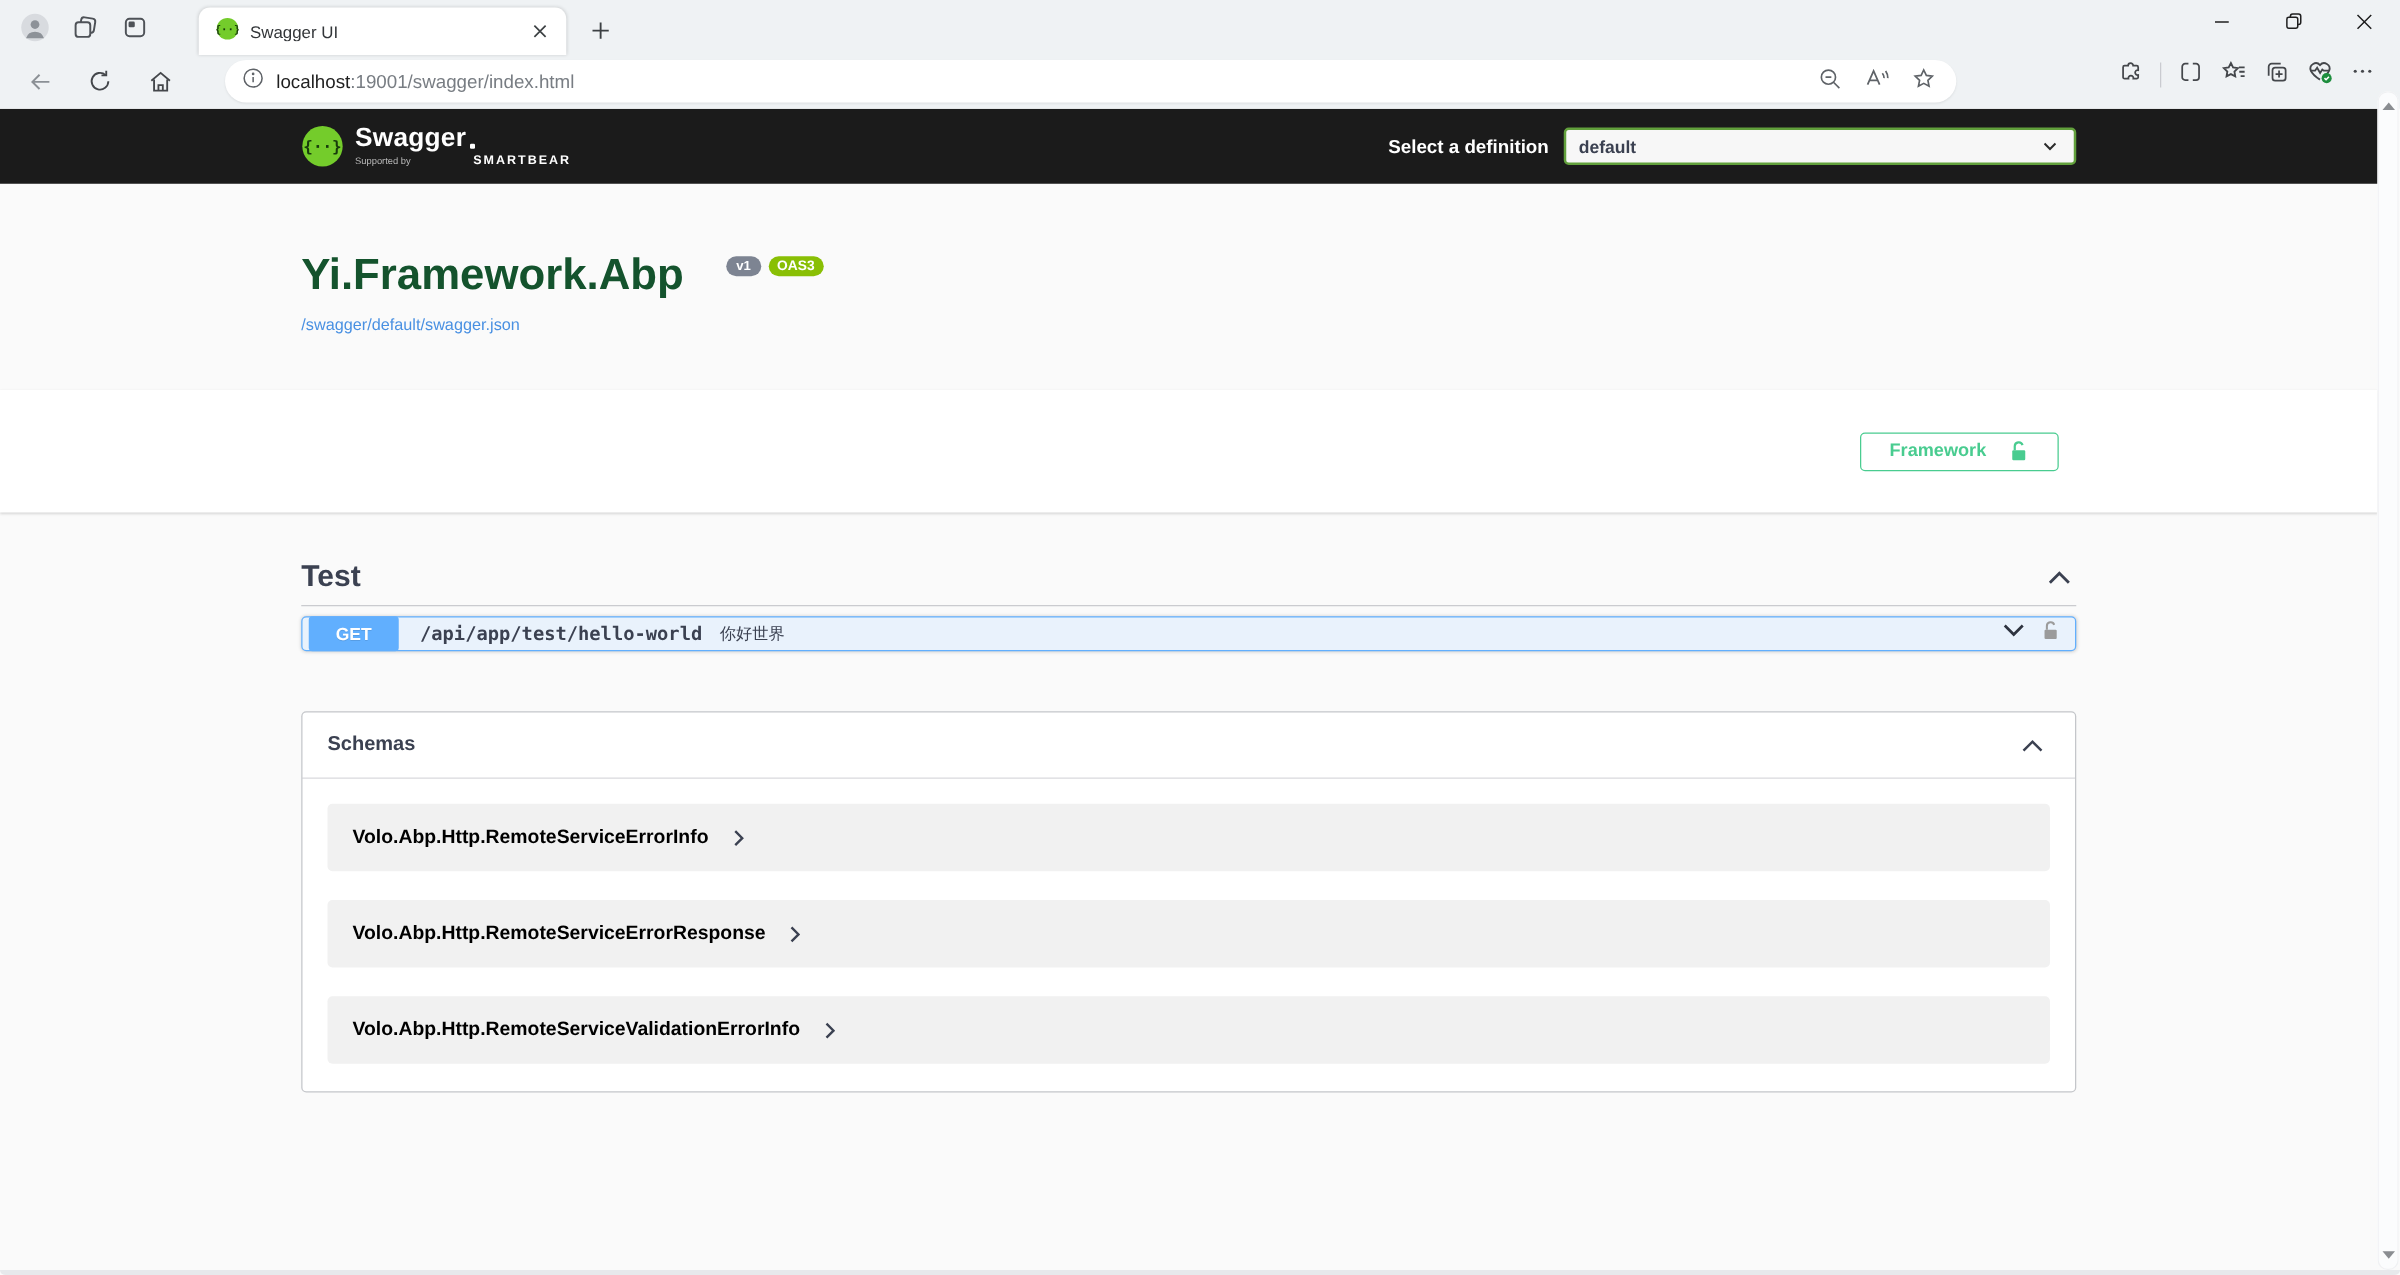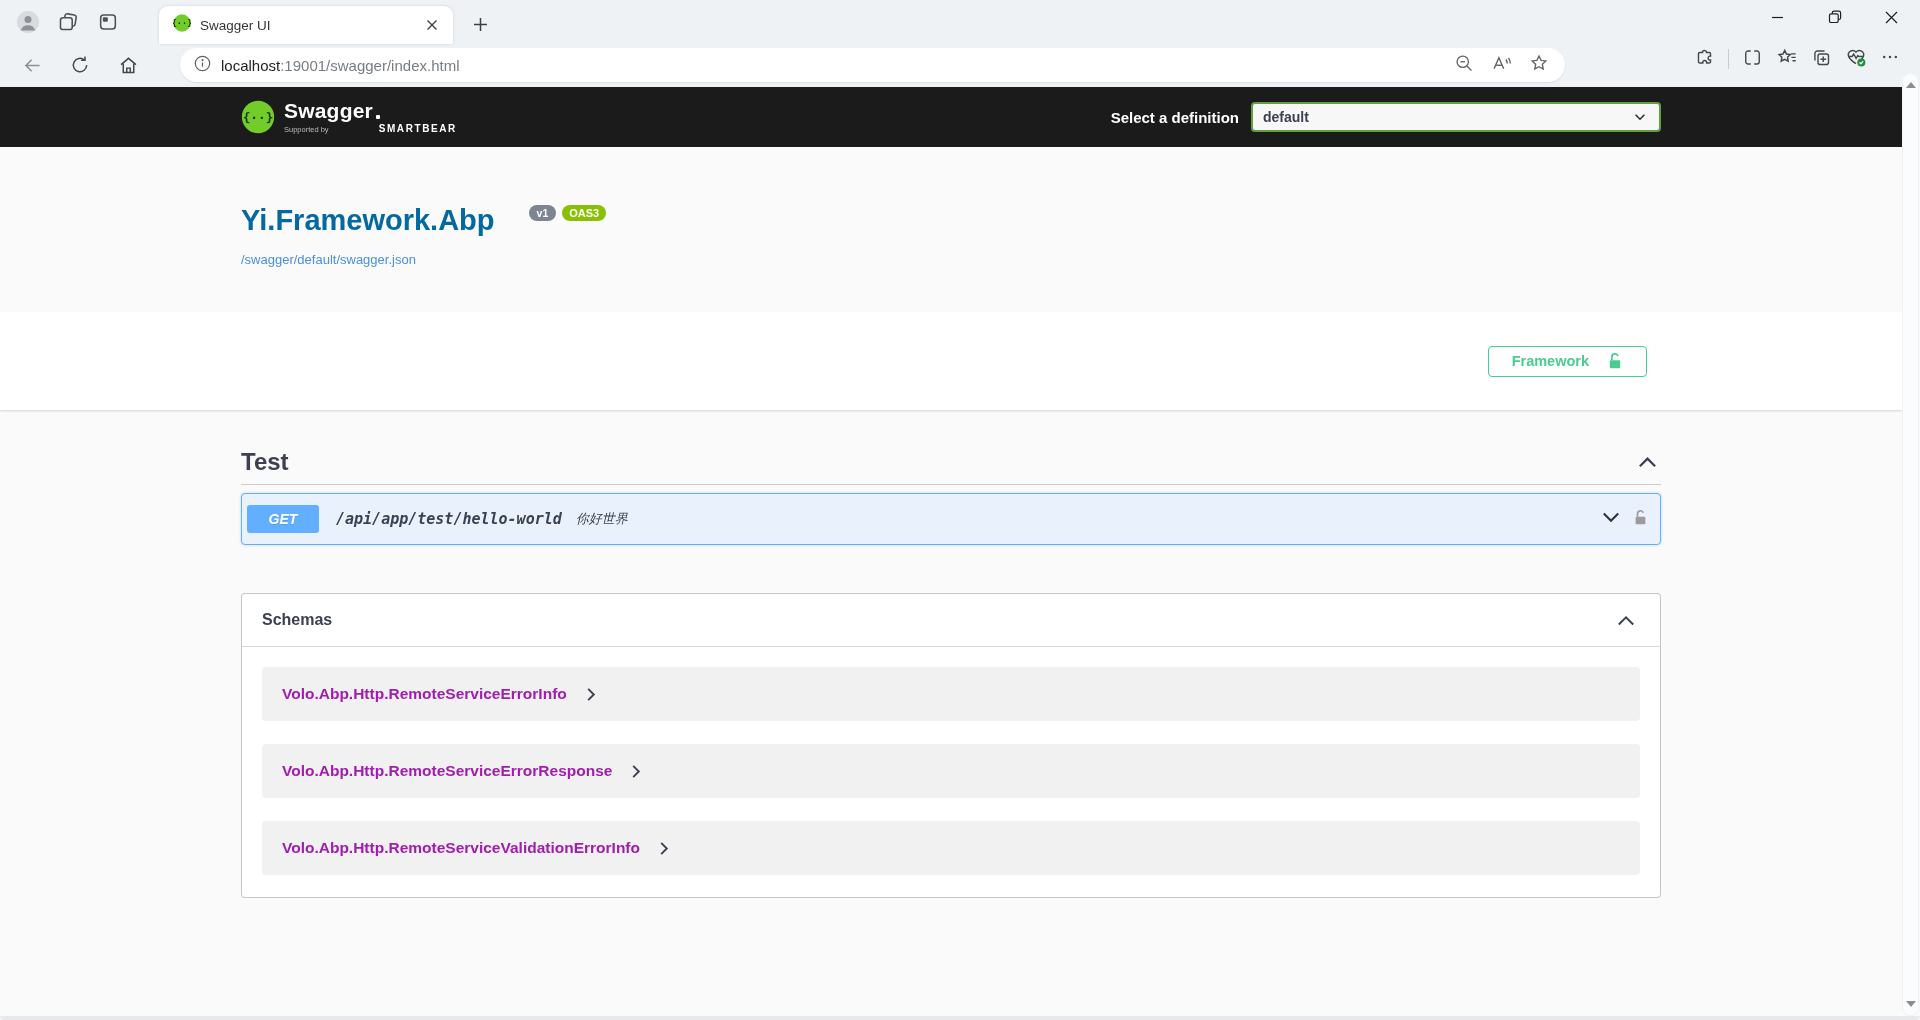--- a/index.html
+++ b/index.html
@@ -57,57 +57,57 @@
   .definition-select { width:410px; height:30px; background:#f7f7f7; border:2px solid #62a03c; border-radius:4px;
                        display:flex; align-items:center; justify-content:space-between; padding:0 12px 0 10px; }
   .definition-value { font-size:14px; font-weight:700; color:#3b4151; }
 
   
   .main { position:absolute; top:147px; left:0; right:18px; bottom:0; background:#fafafa; overflow:hidden; }
   .container { width:1420px; margin:0 auto; }
 
   .info { padding-top:53px; }
   .title-row { display:flex; align-items:center; }
-  .api-title { font-size:29px; line-height:40px; font-weight:700; color:#0369a1; }
+  .api-title { font-size:35px; line-height:40px; font-weight:700; color:#14532d; }
   .badges { display:flex; align-self:flex-start; margin-top:5px; margin-left:14px; gap:6px;padding-left:20px; }
   .badge { color:#ffffff; font-weight:700; border-radius:10px; }
   .badge-version { background:#7d8492; font-size:10.5px; padding:2px 8px; }
   .badge-oas { background:#89bf04; font-size:11px; padding:2px 7px; }
   .spec-link { margin-top:12px; font-size:13px; line-height:16px; color:#4990e2; width:fit-content; }
   .api-desc { margin-top:21px; font-size:14px; line-height:16px; color:#3b4151; }
 
   .scheme-band { margin-top:44px; height:98px; background:#ffffff; box-shadow:0 1px 2px 0 rgba(0,0,0,.15); }
   .scheme-inner { width:1420px; height:100%; margin:0 auto; display:flex; align-items:center; justify-content:flex-end; }
   .authorize-btn { margin-right:14px; height:31px; border:1px solid #49cc90; border-radius:4px; background:transparent;
                    display:flex; align-items:center; gap:18px; padding:0 23px; }
   .authorize-label { color:#49cc90; font-size:14.5px; font-weight:700; }
 
   .tag-row { margin-top:38px; display:flex; align-items:center; justify-content:space-between;
              padding-bottom:8px; border-bottom:1px solid rgba(59,65,81,.25); }
   .tag-title { font-size:24px; line-height:28px; font-weight:700; color:#3b4151; }
   .chev-btn { width:28px; height:24px; display:flex; align-items:center; justify-content:center; }
 
-  .opblock { margin-top:8px; height:52px; border:1px solid #61affe; border-radius:4px; background:#e9f2fc;
-             box-shadow:0 0 3px rgba(0,0,0,.18); display:flex; align-items:center;font-style:italic; }
+  .opblock { margin-top:8px; height:28px; border:1px solid #61affe; border-radius:4px; background:#e9f2fc;
+             box-shadow:0 0 3px rgba(0,0,0,.18); display:flex; align-items:center; }
   .method-badge { margin-left:5px; width:72px; height:28px; background:#61affe; border-radius:3px; color:#ffffff;
                   font-size:14px; font-weight:700; display:flex; align-items:center; justify-content:center;
                   text-shadow:0 1px 0 rgba(0,0,0,.1); }
   .op-path { margin-left:17px; font-family:"DejaVu Sans Mono","Liberation Mono",monospace; font-size:15px; font-weight:700; color:#3b4151; }
   .op-summary { margin-left:14px; font-size:13px; color:#3b4151; }
   .op-right { margin-left:auto; display:flex; align-items:center; gap:13px; padding-right:12px; }
 
   .models { margin-top:48px; height:305px; background:#ffffff; border:1px solid rgba(59,65,81,.3); border-radius:4px; }
   .models-header { height:53px; display:flex; align-items:center; justify-content:space-between; padding:0 20px;
                    border-bottom:1px solid rgba(59,65,81,.2); }
   .models-title { font-size:16px; font-weight:700; color:#3b4151; }
   .models-body { padding:20px; }
   .model-row { height:54px; background:#f1f1f1; border-radius:4px; display:flex; align-items:center;
                padding-left:20px; margin-bottom:23px; }
   .model-row:last-child { margin-bottom:0; }
-  .model-label { font-size:15.5px; font-weight:700; color:#a21caf; }
+  .model-label { font-size:15.5px; font-weight:700; color:#000000; }
   .model-chev { margin-left:19px; display:flex; align-items:center; }
 </style>
 </head>
 <body>
 
 <div class="chrome">
   <div class="tabstrip">
     <div class="chrome-left">
       <div class="cbtn">
         <svg width="24" height="24" viewBox="0 0 24 24" style="border-radius:50%">

